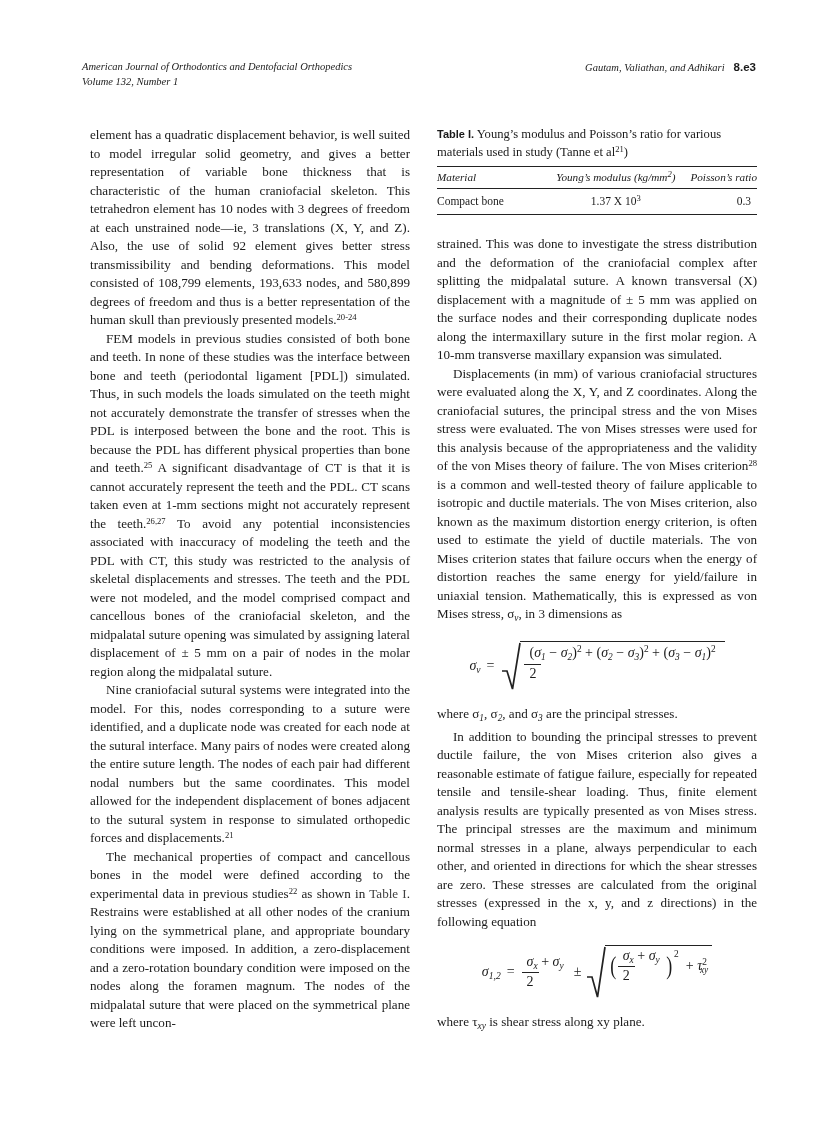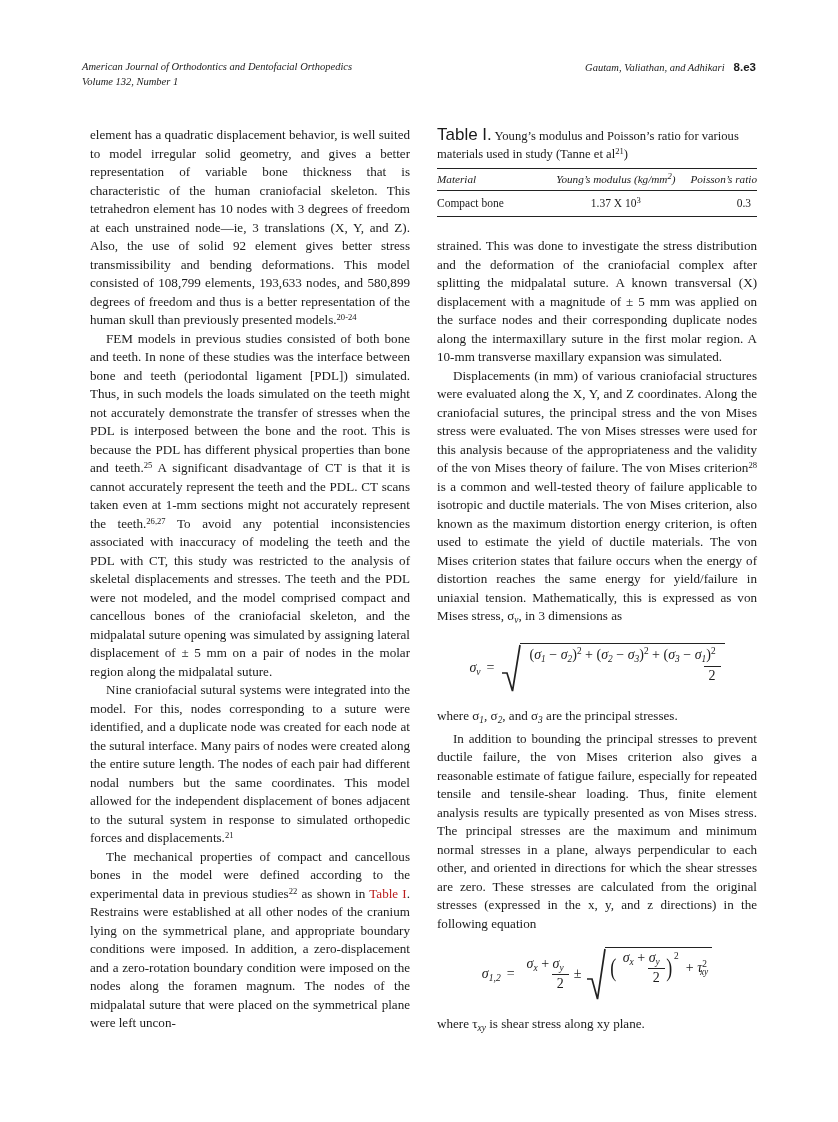--- a/index.html
+++ b/index.html
@@ -68,37 +68,37 @@
     -webkit-hyphens: none;
     hyphens: none;
   }
   p.para.indent { text-indent: 16px; }
   sup {
     font-size: 8.6px;
     line-height: 0;
     vertical-align: 0.52em;
   }
   .xref {
-    color: #b91c1c;
+    color: #404040;
   }
 
   
   .table-block {
     margin: 0 0 20px 0;
     width: 320px;
   }
   .table-caption {
     font-size: 12.6px;
     line-height: 17.5px;
     margin-bottom: 5px;
   }
   .table-caption .tlabel {
     font-family: "Liberation Sans", sans-serif;
-    font-weight: normal;
-    font-size: 17px;
+    font-weight: bold;
+    font-size: 11px;
   }
   table.data {
     border-collapse: collapse;
     width: 320px;
     font-size: 11.4px;
   }
   table.data thead th {
     font-style: italic;
     font-weight: normal;
     font-size: 11.2px;
@@ -150,21 +150,21 @@
   .rad-body {
     border-top: 1.3px solid #222;
     padding: 2px 4px 0 4px;
     display: flex;
     flex-direction: column;
     align-items: center;
   }
   .frac {
     display: inline-flex;
     flex-direction: column;
-    align-items: flex-end;
+    align-items: flex-start;
     vertical-align: middle;
   }
   .frac .num {
     padding: 0 5px 1px 5px;
     white-space: nowrap;
   }
   .frac .den {
     border-top: 1.25px solid #222;
     padding: 1px 5px 0 5px;
     white-space: nowrap;

